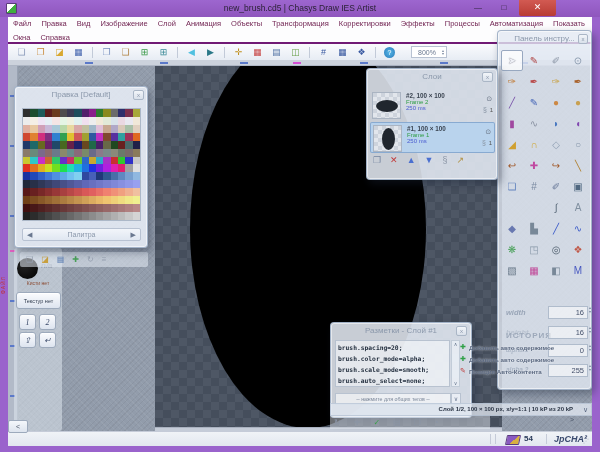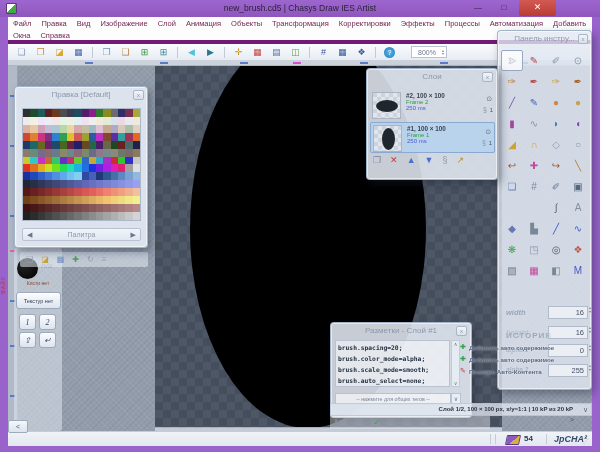--- a/index.html
+++ b/index.html
@@ -9,21 +9,21 @@
   
   .titlebar{position:absolute;left:0;top:0;width:600px;height:17px;background:linear-gradient(#9d66cf,#8f56bd);}
   .app-icon{position:absolute;left:6px;top:3px;width:11px;height:11px;background:linear-gradient(135deg,#ffffff 45%,#3fae3f 45%);border:1px solid #5a3a7a;border-radius:1px;}
   .title-text{position:absolute;left:0;right:0;top:3px;text-align:center;font-size:8.5px;color:#2c2238;}
   .winbtn{position:absolute;top:2px;width:20px;height:12px;color:#2c2238;font-size:8px;line-height:11px;text-align:center;}
   .btn-min{left:468px;} .btn-max{left:494px;}
   .btn-close{left:519px;top:0;width:37px;height:16px;background:linear-gradient(#d25a52,#b83c34);color:#fff;font-size:9px;line-height:15px;border-radius:0 0 2px 2px;}
 
   
   .menubar{position:absolute;left:8px;width:584px;background:#fdfdfe;display:flex;align-items:center;}
-  .menu1{top:17px;height:13px;} .menu2{top:30px;height:14px;border-bottom:4px solid #701a75;}
+  .menu1{top:17px;height:13px;} .menu2{top:30px;height:14px;border-bottom:2px solid #701a75;align-items:flex-end;}
   .menu-item{font-size:7.5px;color:#6e1f4e;padding:0 5px;white-space:nowrap;}
 
   
   .toolbar{position:absolute;left:8px;top:44px;width:584px;height:16px;background:linear-gradient(#fafbfd,#e7ecf4);display:flex;align-items:center;padding-left:4px;}
   .tb-btn{width:17px;height:14px;display:flex;align-items:center;justify-content:center;margin:0 1px;border-radius:2px;}
   .tb-btn span{font-size:9px;line-height:1;}
   .tb-sep{width:1px;height:11px;background:#c2cad8;margin:0 4px;}
   .zoom-box{margin-left:12px;display:flex;align-items:center;border:1px solid #b8c2d2;background:#fff;height:12px;padding:0 2px;}
   .zoom-box .val{font-size:7px;color:#6a7890;width:26px;text-align:center;}
   .spin{display:flex;flex-direction:column;font-size:4px;color:#7a88a0;line-height:3.5px;margin-left:2px;}
@@ -157,21 +157,21 @@
       <span class="menu-item">Вид</span>
       <span class="menu-item">Изображение</span>
       <span class="menu-item">Слой</span>
       <span class="menu-item">Анимация</span>
       <span class="menu-item">Объекты</span>
       <span class="menu-item">Трансформация</span>
       <span class="menu-item">Корректировки</span>
       <span class="menu-item">Эффекты</span>
       <span class="menu-item">Процессы</span>
       <span class="menu-item">Автоматизация</span>
-      <span class="menu-item">Добавить</span>
+      <span class="menu-item">Показать</span>
     </div>
   <div class="menubar menu2" id="menu-row2">
       <span class="menu-item">Окна</span>
       <span class="menu-item">Справка</span>
     </div>
 
   <div class="toolbar">
     <span id="toolbar-icons" style="display:flex;align-items:center;">
         <span class="tb-btn">
           <span style="color: rgb(136, 152, 184);">❏</span>

